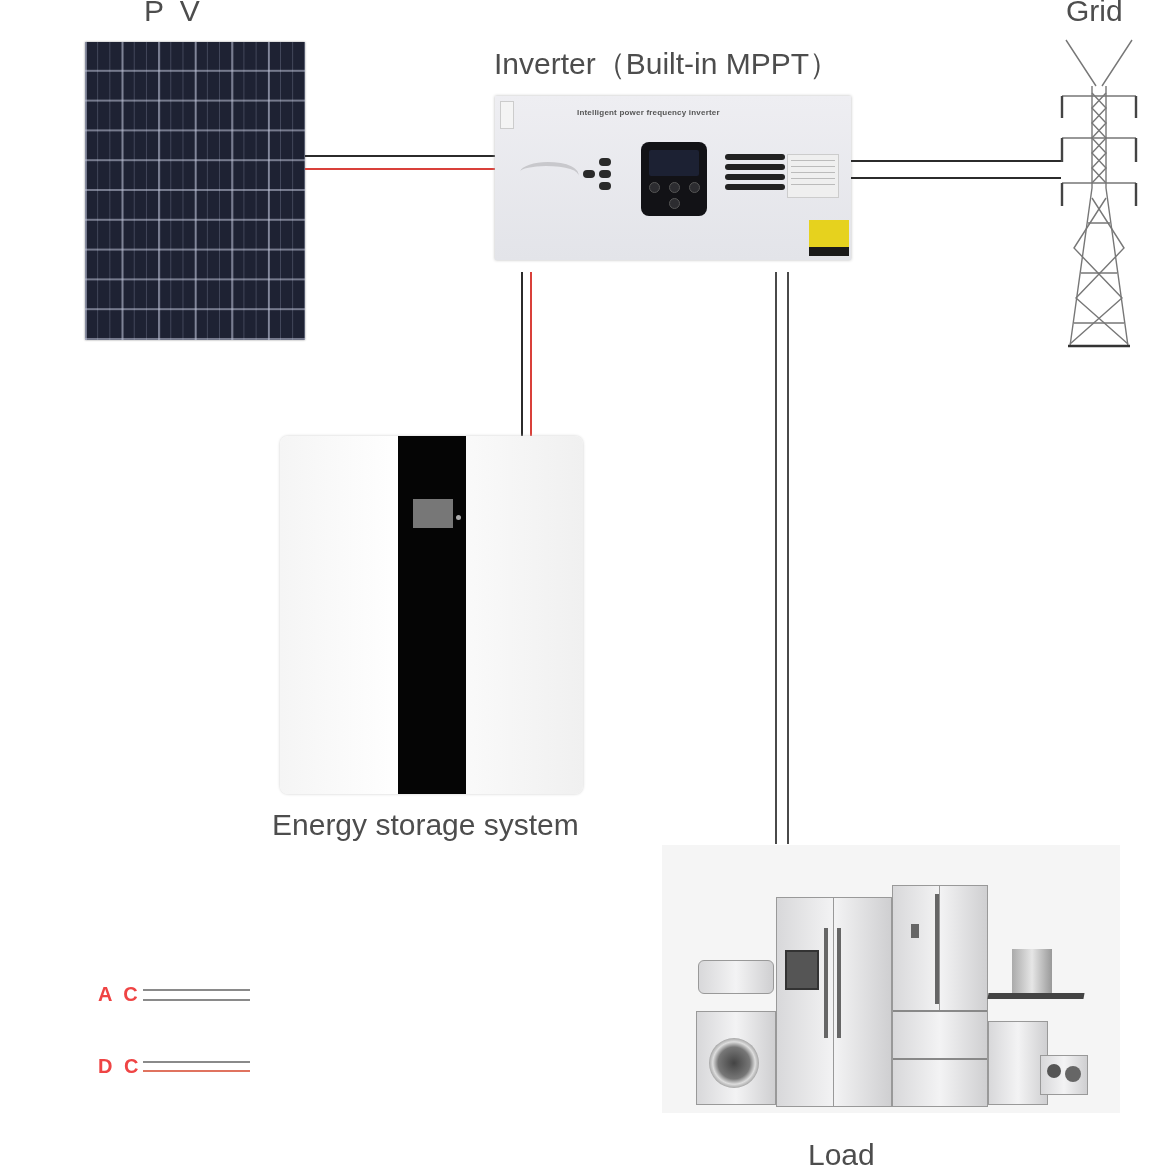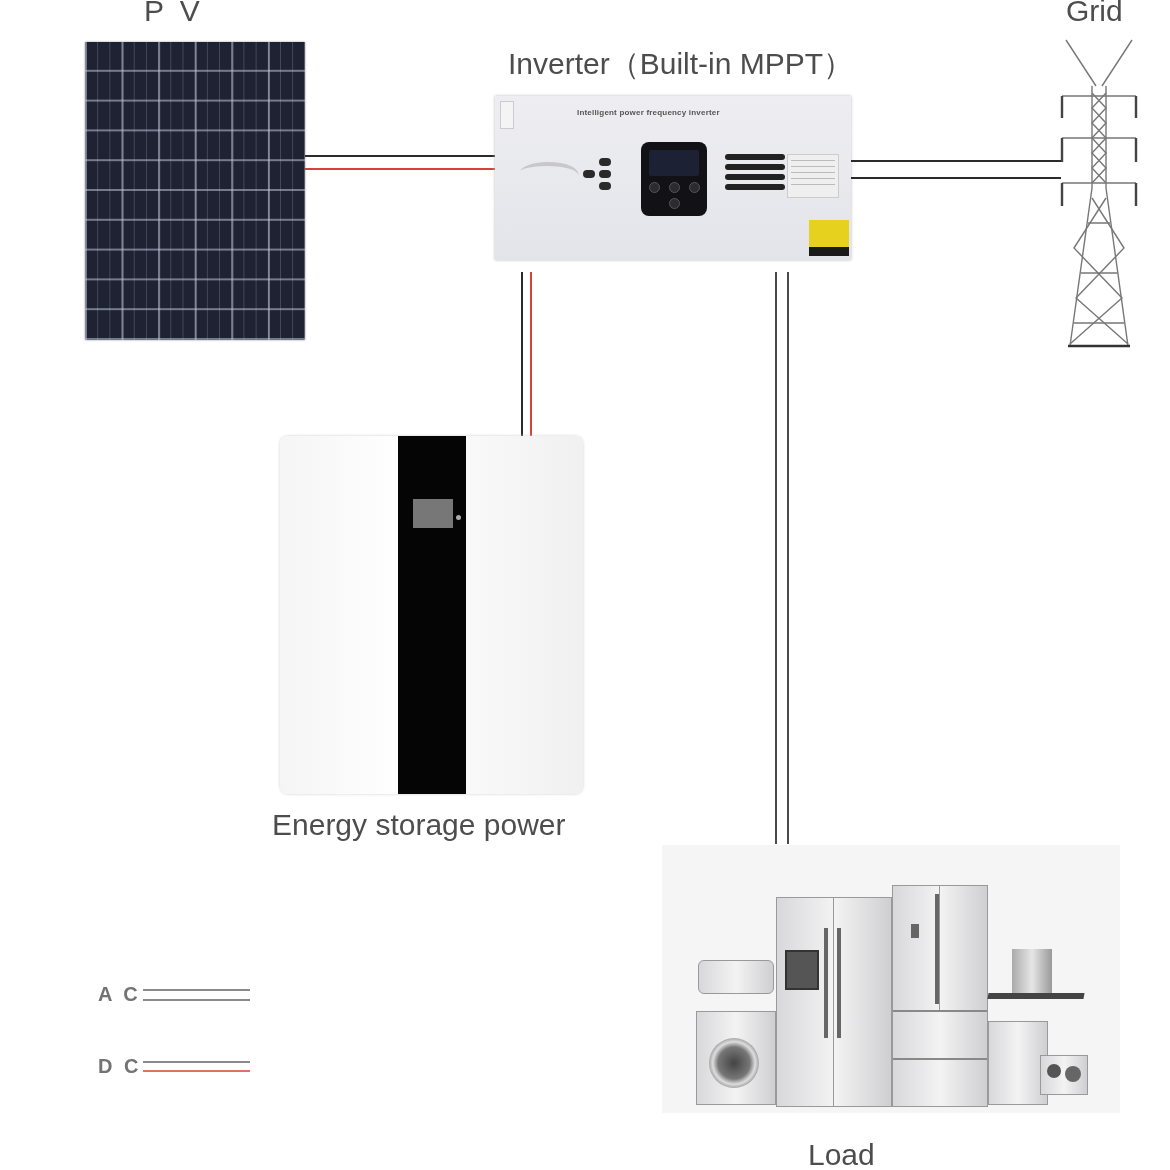--- a/index.html
+++ b/index.html
@@ -35,29 +35,29 @@
   #battery{left:280px;top:436px;width:303px;height:358px;background:linear-gradient(90deg,#f5f5f5 0%,#ffffff 40%,#f0f0f0 100%);border-radius:8px;box-shadow:0 0 3px #ccc;}
   #battery .strip{position:absolute;left:118px;top:0;width:68px;height:358px;background:#050505;}
   #battery .bscreen{position:absolute;left:15px;top:63px;width:40px;height:29px;background:#777;}
   #battery .led{position:absolute;left:58px;top:79px;width:5px;height:5px;border-radius:50%;background:#aaa;}
   
   #load{left:662px;top:845px;width:458px;height:268px;background:#f5f5f5;}
   .app{position:absolute;background:linear-gradient(90deg,#d8d8da,#f3f3f4 50%,#cfcfd1);border:1px solid #999;}
   
   #tower{left:1056px;top:38px;}
   
-  .legend-label{position:absolute;font-size:20px;font-weight:bold;color:#737373;letter-spacing:3px;}
+  .legend-label{position:absolute;font-size:20px;font-weight:bold;color:#ef4444;letter-spacing:3px;}
 </style>
 </head>
 <body>
 
 <div class="label" style="left:144px;top:-6px;letter-spacing:4px;">P V</div>
 <div class="label" style="left:1066px;top:-6px;">Grid</div>
-<div class="label" style="left:508px;top:44px;">Inverter（Built-in MPPT）</div>
-<div class="label" style="left:272px;top:808px;">Energy storage power</div>
+<div class="label" style="left:494px;top:44px;">Inverter（Built-in MPPT）</div>
+<div class="label" style="left:272px;top:808px;">Energy storage system</div>
 <div class="label" style="left:808px;top:1138px;">Load</div>
 
 <div id="pv-panel" class="abs"></div>
 
 <div class="wire" style="left:305px;top:155px;width:190px;height:2px;background:#2b2b2b;"></div>
 <div class="wire" style="left:305px;top:168px;width:190px;height:2px;background:#d9403a;"></div>
 
 <div id="inverter" class="abs">
   <div class="sticker"></div>
   <div class="title">Intelligent power frequency inverter</div>

